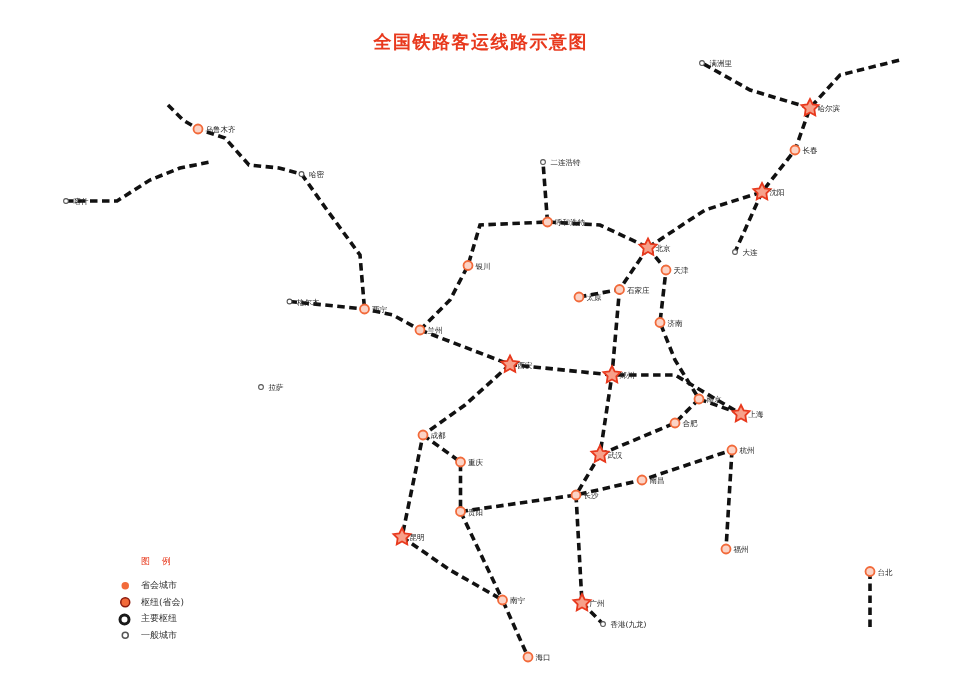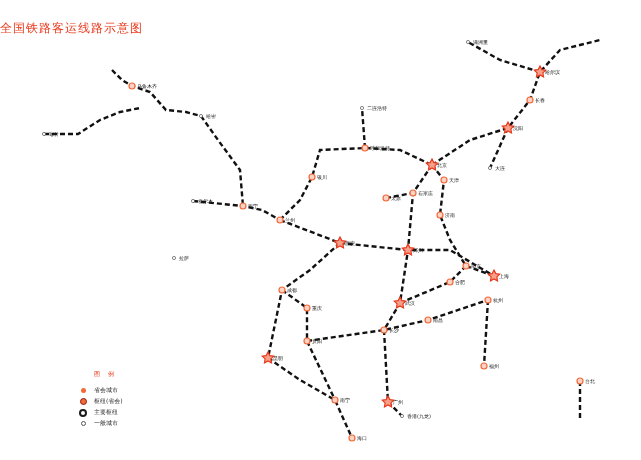--- a/index.html
+++ b/index.html
@@ -1,17 +1,17 @@
 <!DOCTYPE html>
 <html><head>
 <meta charset="utf-8">
 <style>
   html, body { margin:0; padding:0; background:#ffffff; }
   body { width:641px; height:460px; position:relative; overflow:hidden; font-family:"DejaVu Sans", sans-serif; }
-  #map-title { position:absolute; left:0; width:641px; top:20px; color:#e8391d; font-size:12px; font-weight:normal; letter-spacing:1px; }
+  #map-title { position:absolute; left:0; width:641px; top:20px; text-align:center; color:#e8391d; font-size:12px; font-weight:bold; letter-spacing:1px; }
   #map-svg { position:absolute; left:0; top:0; }
   .rail { fill:none; stroke:#111; stroke-width:2.4; stroke-dasharray:5 3; }
   .city-label { font-size:5px; fill:#222; font-family:"DejaVu Sans", sans-serif; }
   .legend { position:absolute; left:78px; top:370px; width:110px; font-size:6px; color:#333; }
   .legend-title { color:#e8391d; font-size:6px; margin-left:16px; margin-bottom:6px; letter-spacing:3px; }
   .legend-row { display:flex; align-items:center; height:11px; }
   .legend-sym { width:10px; display:flex; justify-content:center; margin-right:6px; }
   .sym-capital { width:5px; height:5px; border-radius:50%; background:#f26a3a; }
   .sym-hub { width:5px; height:5px; border-radius:50%; background:#f26a3a; border:1.5px solid #8b1a0e; }
   .sym-major { width:4px; height:4px; border-radius:50%; background:#fff; border:2px solid #1a1a1a; }

